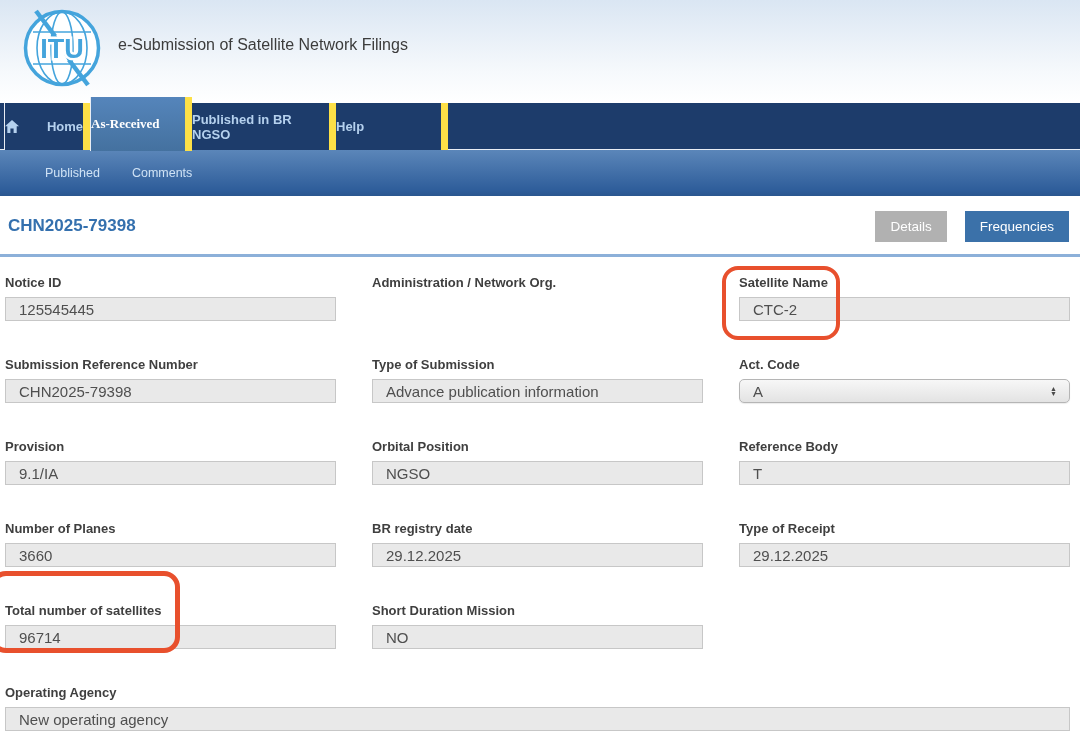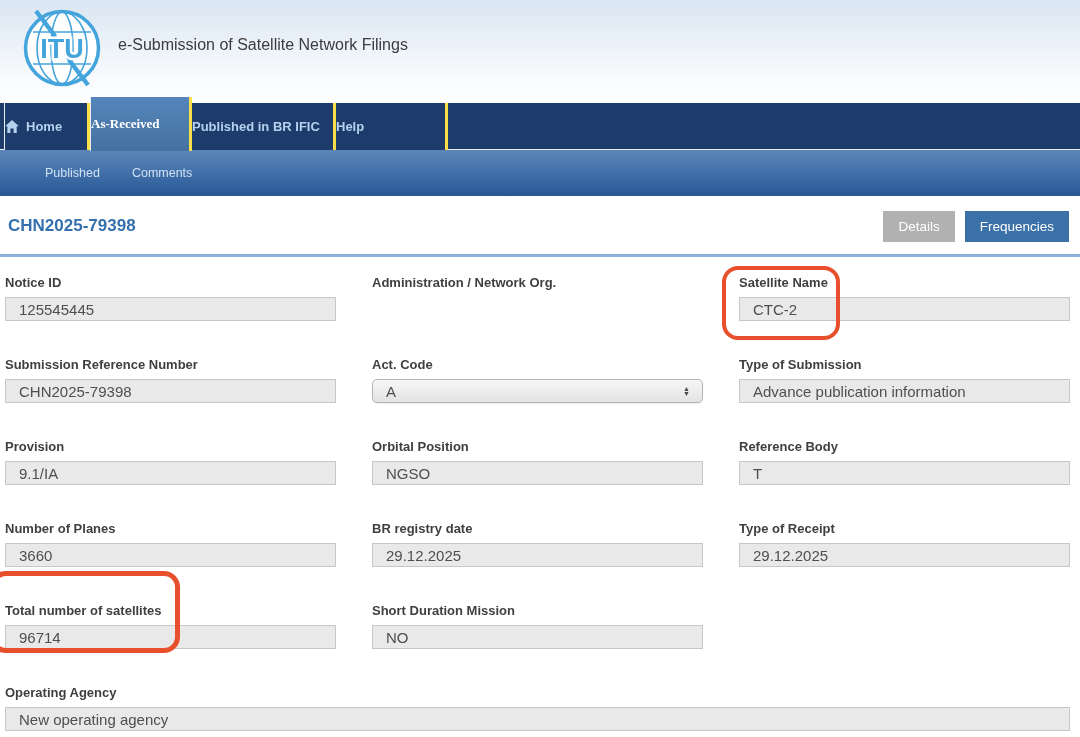--- a/index.html
+++ b/index.html
@@ -37,26 +37,26 @@
     height: 47px;
     background: #1d3c6b;
     border-bottom: 1px solid #e9eef5;
     display: flex;
     padding-left: 4px;
   }
   .tab {
     height: 47px;
     display: flex;
     align-items: center;
-    justify-content: flex-start;
+    justify-content: space-between;
     gap: 7px;
     font-size: 13px;
     font-weight: bold;
     color: #b5d1ee;
-    border-right: 3px solid #fde047;
+    border-right: 7px solid #fde047;
     cursor: pointer;
     background: #1d3c6b;
   }
   .tab:first-child { border-left: 1px solid #e9eef5; }
   .tab.w-home { width: 86px; }
   .tab.w-asr  { width: 102px; font-family: Liberation Serif, serif; }
   .tab.w-brific { width: 144px; }
   .tab.w-help { width: 112px; }
   .tab.active {
     position: relative;
@@ -93,21 +93,21 @@
     padding: 14px 11px 0 8px;
     border-bottom: 3px solid #8cb0d9;
     height: 61px;
   }
   .page-title {
     font-size: 17px;
     font-weight: bold;
     color: #3470ae;
     padding-bottom: 18px;
   }
-  .head-buttons { display: flex; gap: 10px; margin-bottom: 12px; border-radius: 10px; }
+  .head-buttons { display: flex; gap: 18px; margin-bottom: 12px; border-radius: 10px; }
   .btn {
     height: 31px;
     padding: 0 15px;
     border: none;
     font-family: inherit;
     font-size: 13.5px;
     color: #ffffff;
     cursor: pointer;
   }
   .btn.gray { background: #b1b1b1; }
@@ -194,21 +194,21 @@
     <div class="tab w-home">
       <svg class="home-ic" viewBox="0 0 14 13">
         <path d="M7 0 L14 6.3 H11.7 V13 H8.6 V8.6 H5.4 V13 H2.3 V6.3 H0 Z" fill="#b5d1ee"></path>
       </svg>
       <span>Home</span>
     </div>
     <div class="tab w-asr active">
       <span>As-Received</span>
     </div>
     <div class="tab w-brific">
-      <span>Published in BR IFIC</span>
+      <span>Published in BR NGSO</span>
     </div>
     <div class="tab w-help">
       <span>Help</span>
     </div>
   </div>
 
   <div class="subnav">
     <span class="subnav-item">Published</span>
     <span class="subnav-item">Comments</span>
   </div>
@@ -240,42 +240,42 @@
         <div class="flabel">Satellite Name</div>
         <div class="fbox">
           <span>CTC-2</span>
         </div>
       </div>
 
       <div class="cell">
         <div class="flabel">Submission Reference Number</div>
         <div class="fbox">
           <span>CHN2025-79398</span>
+        </div>
+      </div>
+
+      <div class="cell">
+        <div class="flabel">Type of Submission</div>
+        <div class="fbox">
+          <span>Advance publication information</span>
         </div>
       </div>
 
       <div class="cell">
         <div class="flabel">Act. Code</div>
         <div class="fbox select">
           <span>A</span>
           <span class="stepper">
               <i>▲</i>
               <i>▼</i>
             </span>
         </div>
       </div>
 
       <div class="cell">
-        <div class="flabel">Type of Submission</div>
-        <div class="fbox">
-          <span>Advance publication information</span>
-        </div>
-      </div>
-
-      <div class="cell">
         <div class="flabel">Provision</div>
         <div class="fbox">
           <span>9.1/IA</span>
         </div>
       </div>
 
       <div class="cell">
         <div class="flabel">Orbital Position</div>
         <div class="fbox">
           <span>NGSO</span>

